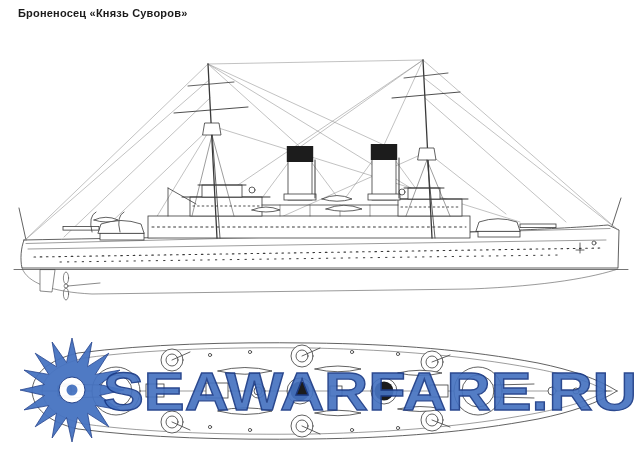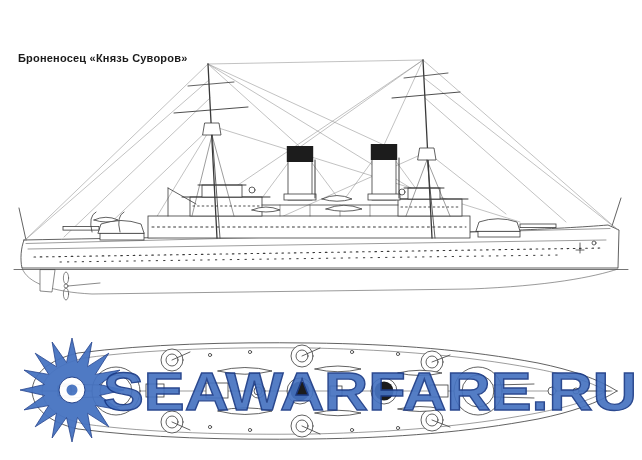--- a/index.html
+++ b/index.html
@@ -3,21 +3,21 @@
 <meta charset="utf-8">
 <style>
   html,body{margin:0;padding:0;background:#ffffff;}
   .stage{
     position:relative;width:642px;height:460px;background:#ffffff;
     overflow:hidden;font-family:"Liberation Sans",sans-serif;
   }
   .title{
     position:absolute;left:18px;top:7px;
     font-size:11px;font-weight:700;color:#1b1b1b;letter-spacing:.2px;
-    white-space:nowrap;z-index:3;margin-top:45px;
+    white-space:nowrap;z-index:3;
   }
   svg{position:absolute;left:0;top:0;}
 </style>
 </head>
 <body>
 
 <div class="stage">
 
   <div class="title">Броненосец «Князь Суворов»</div>
 

